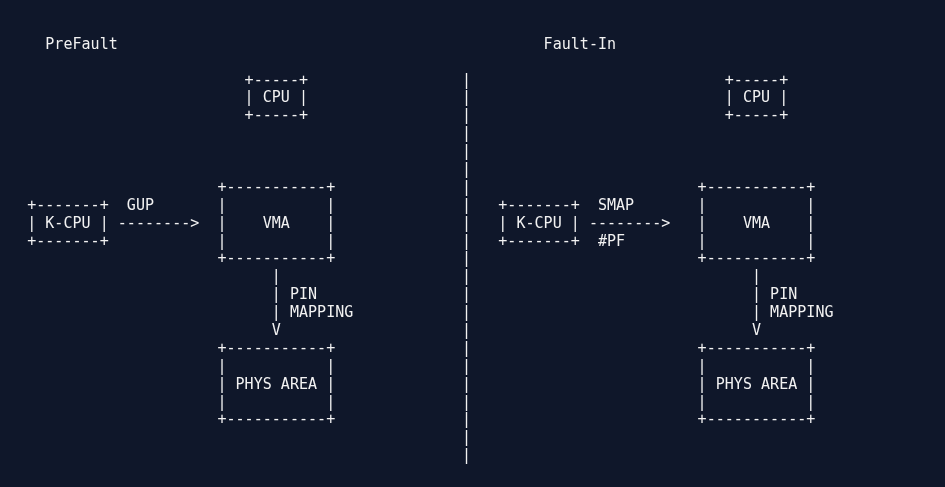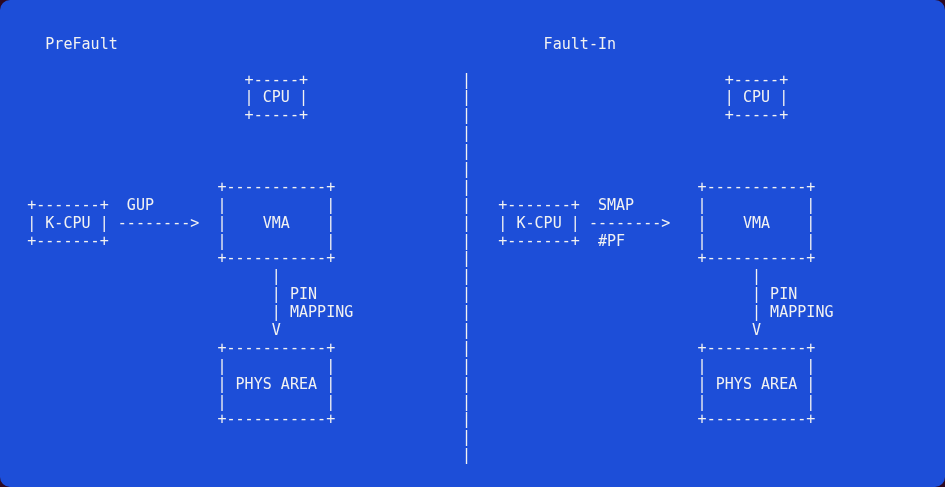--- a/index.html
+++ b/index.html
@@ -37,15 +37,15 @@
   }
   #screen .row {
     display: block;
     height: 17.9px;
     white-space: pre;
   }
 </style>
 </head>
 <body style="background: rgb(45, 9, 34);">
 
-<div id="terminal" style="background: #1d4ed8; border-radius: 10px;">
+<div id="terminal" style="background: #0f172a;">
   <pre id="screen" style="font-size: 15px; line-height: 17.9px; color: rgb(242, 242, 242); letter-spacing: 0.029px;"><span class="row" style="height: 17.9px;"> </span><span class="row" style="height: 17.9px;"> </span><span class="row" style="height: 17.9px;">     PreFault                                               Fault-In</span><span class="row" style="height: 17.9px;"> </span><span class="row" style="height: 17.9px;">                           +-----+                 |                            +-----+</span><span class="row" style="height: 17.9px;">                           | CPU |                 |                            | CPU |</span><span class="row" style="height: 17.9px;">                           +-----+                 |                            +-----+</span><span class="row" style="height: 17.9px;">                                                   |</span><span class="row" style="height: 17.9px;">                                                   |</span><span class="row" style="height: 17.9px;">                                                   |</span><span class="row" style="height: 17.9px;">                        +-----------+              |                         +-----------+</span><span class="row" style="height: 17.9px;">   +-------+  GUP       |           |              |   +-------+  SMAP       |           |</span><span class="row" style="height: 17.9px;">   | K-CPU | --------&gt;  |    VMA    |              |   | K-CPU | --------&gt;   |    VMA    |</span><span class="row" style="height: 17.9px;">   +-------+            |           |              |   +-------+  #PF        |           |</span><span class="row" style="height: 17.9px;">                        +-----------+              |                         +-----------+</span><span class="row" style="height: 17.9px;">                              |                    |                               |</span><span class="row" style="height: 17.9px;">                              | PIN                |                               | PIN</span><span class="row" style="height: 17.9px;">                              | MAPPING            |                               | MAPPING</span><span class="row" style="height: 17.9px;">                              V                    |                               V</span><span class="row" style="height: 17.9px;">                        +-----------+              |                         +-----------+</span><span class="row" style="height: 17.9px;">                        |           |              |                         |           |</span><span class="row" style="height: 17.9px;">                        | PHYS AREA |              |                         | PHYS AREA |</span><span class="row" style="height: 17.9px;">                        |           |              |                         |           |</span><span class="row" style="height: 17.9px;">                        +-----------+              |                         +-----------+</span><span class="row" style="height: 17.9px;">                                                   |</span><span class="row" style="height: 17.9px;">                                                   |</span><span class="row" style="height: 17.9px;"> </span></pre>
 </div>
 
 </body></html>

